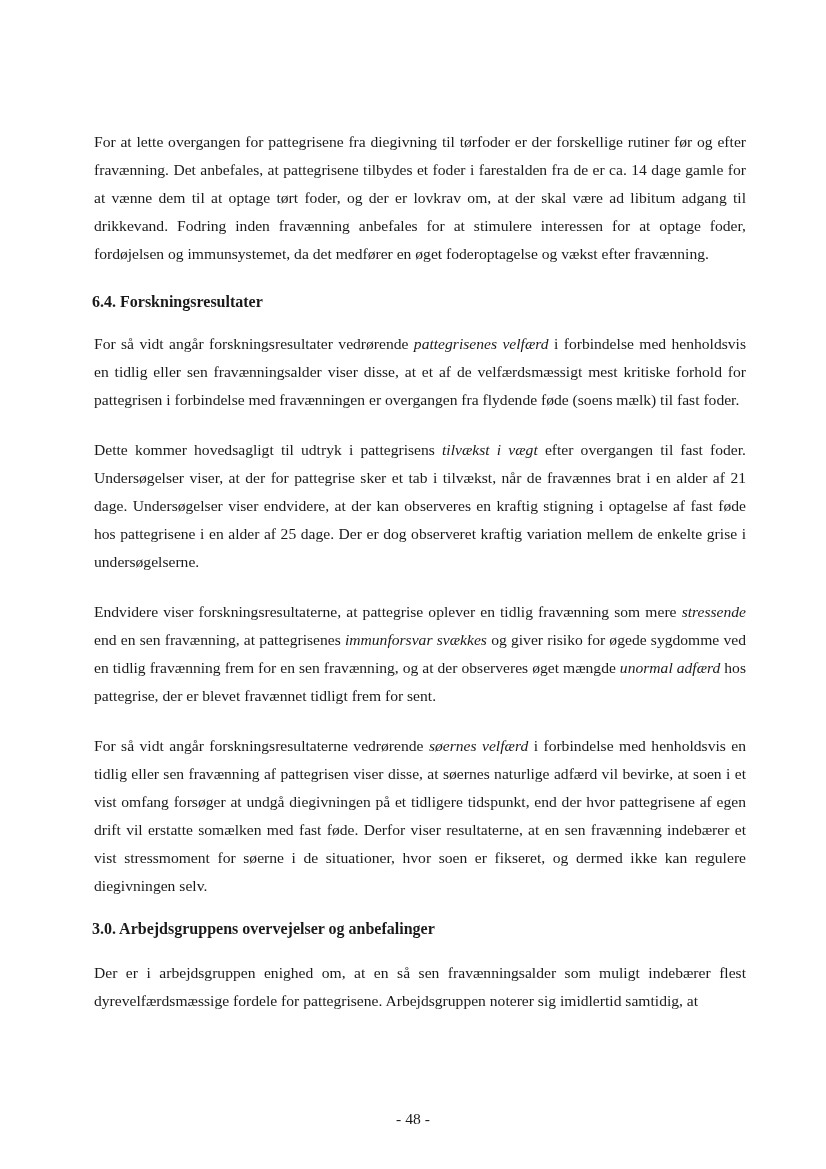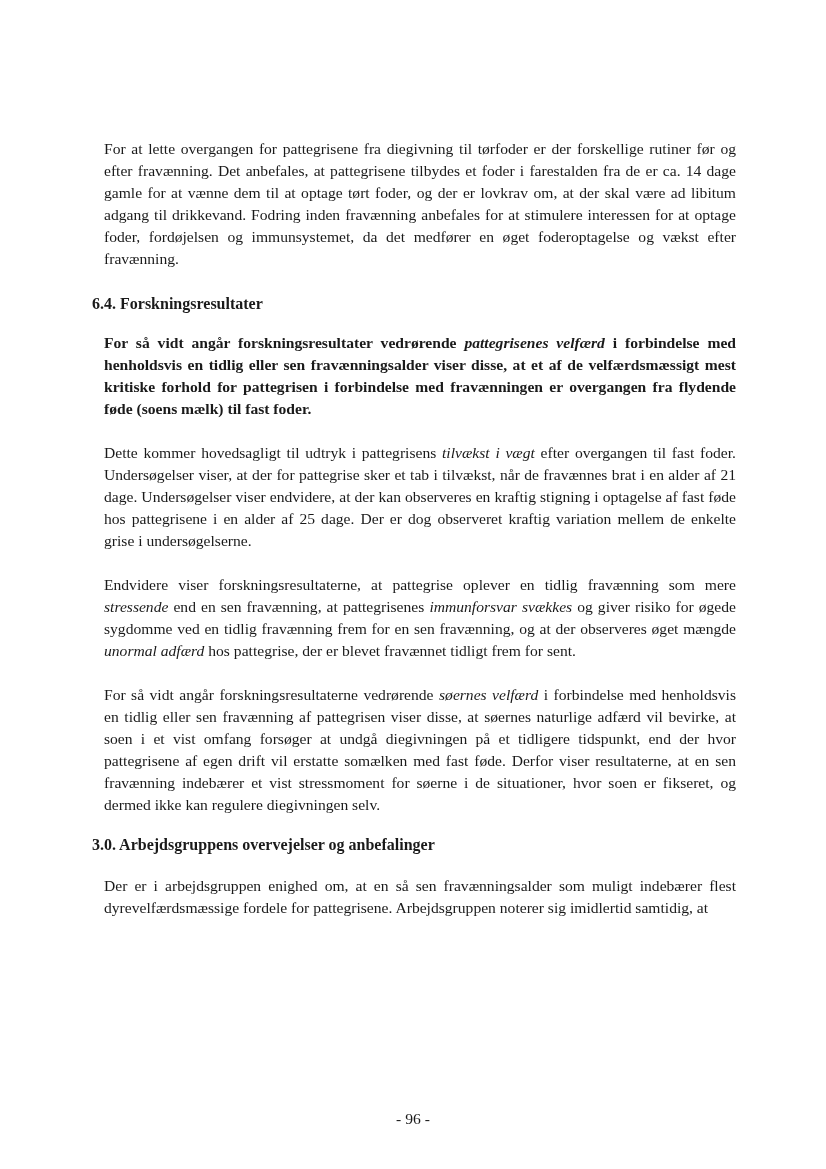--- a/index.html
+++ b/index.html
@@ -16,34 +16,34 @@
       color: #1a1a1a;
     }
     .page {
       position: absolute;
       left: 92px;
       top: 126px;
       width: 656px;
     }
     .para {
       font-size: 15.6px;
-      line-height: 22px;
+      line-height: 28px;
       text-align: justify;
-      margin: 12px;
+      margin: 2px;
     }
     .heading {
       font-size: 16px;
       font-weight: bold;
       line-height: 23.2px;
       margin: 0;
     }
     .u { }
     .i { font-style: italic; }
     .gap-a { margin-top: 19px; }
-    .gap-b { margin-top: 17px; font-weight: bold; }
+    .gap-b { margin-top: 17px; }
     .gap-c { margin-top: 22px; }
     .page-number {
       position: absolute;
       left: 0;
       width: 826px;
       top: 1110px;
       text-align: center;
       font-size: 15.6px;
       font-family: "Liberation Serif", "DejaVu Serif", serif;
       color: #1a1a1a;
@@ -74,13 +74,13 @@
   <p class="para gap-c">
     <span>For så vidt angår forskningsresultaterne vedrørende </span><span class="i">søernes velfærd</span><span> i forbindelse med henholdsvis en tidlig eller sen fravænning af pattegrisen viser disse, at søernes naturlige adfærd vil bevirke, at soen i et vist omfang forsøger at undgå diegivningen på et tidligere tidspunkt, end der hvor pattegrisene af egen drift vil erstatte somælken med fast føde. Derfor viser resultaterne, at en sen fravænning indebærer et vist stressmoment for søerne i de situationer, hvor soen er fikseret, og dermed ikke kan regulere diegivningen selv.</span>
   </p>
 
   <h2 class="heading gap-b">3.0. Arbejdsgruppens overvejelser og anbefalinger</h2>
 
   <p class="para gap-a">Der er i arbejdsgruppen enighed om, at en så sen fravænningsalder som muligt indebærer flest dyrevelfærdsmæssige fordele for pattegrisene. Arbejdsgruppen noterer sig imidlertid samtidig, at</p>
 
 </div>
 
-<div class="page-number">- 96 -</div>
+<div class="page-number">- 48 -</div>
 
 </body></html>

